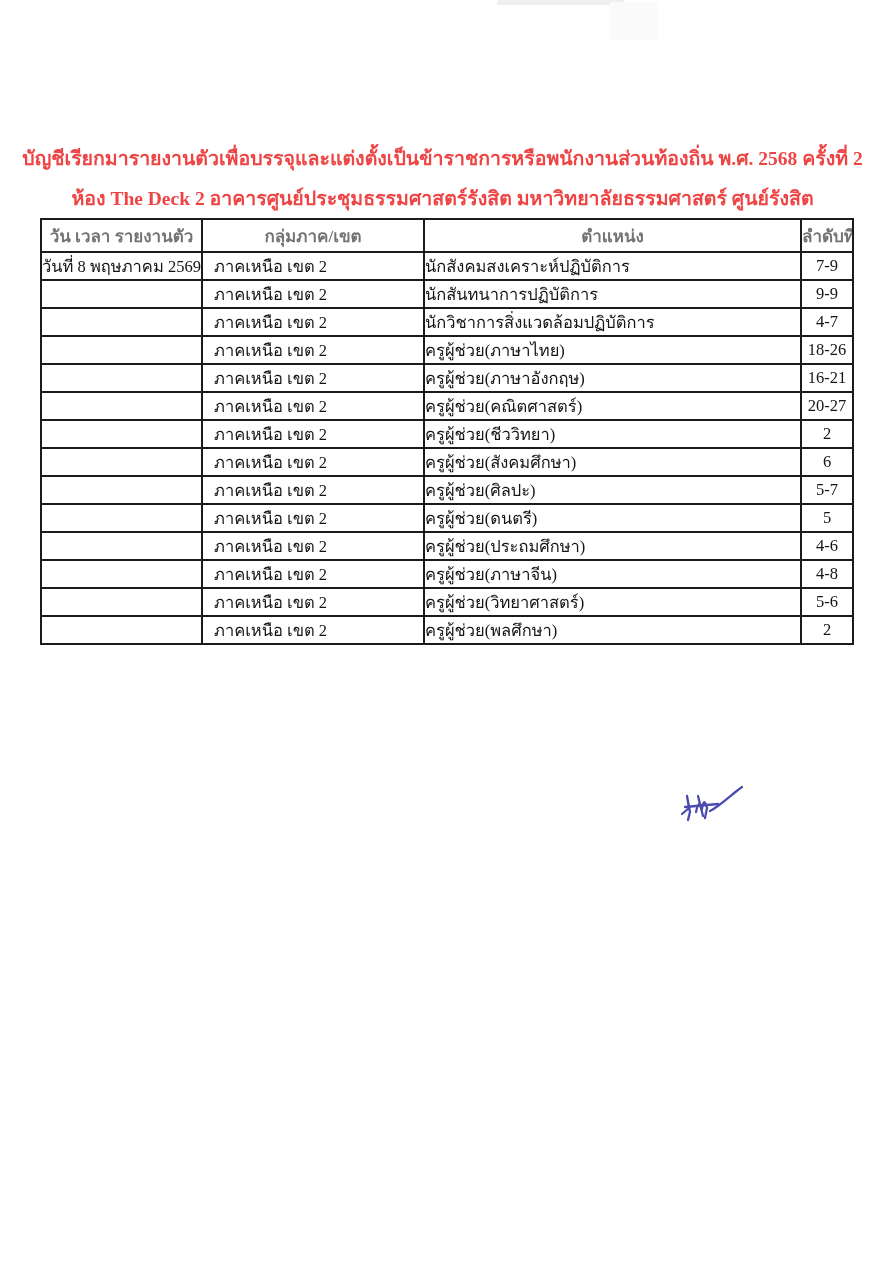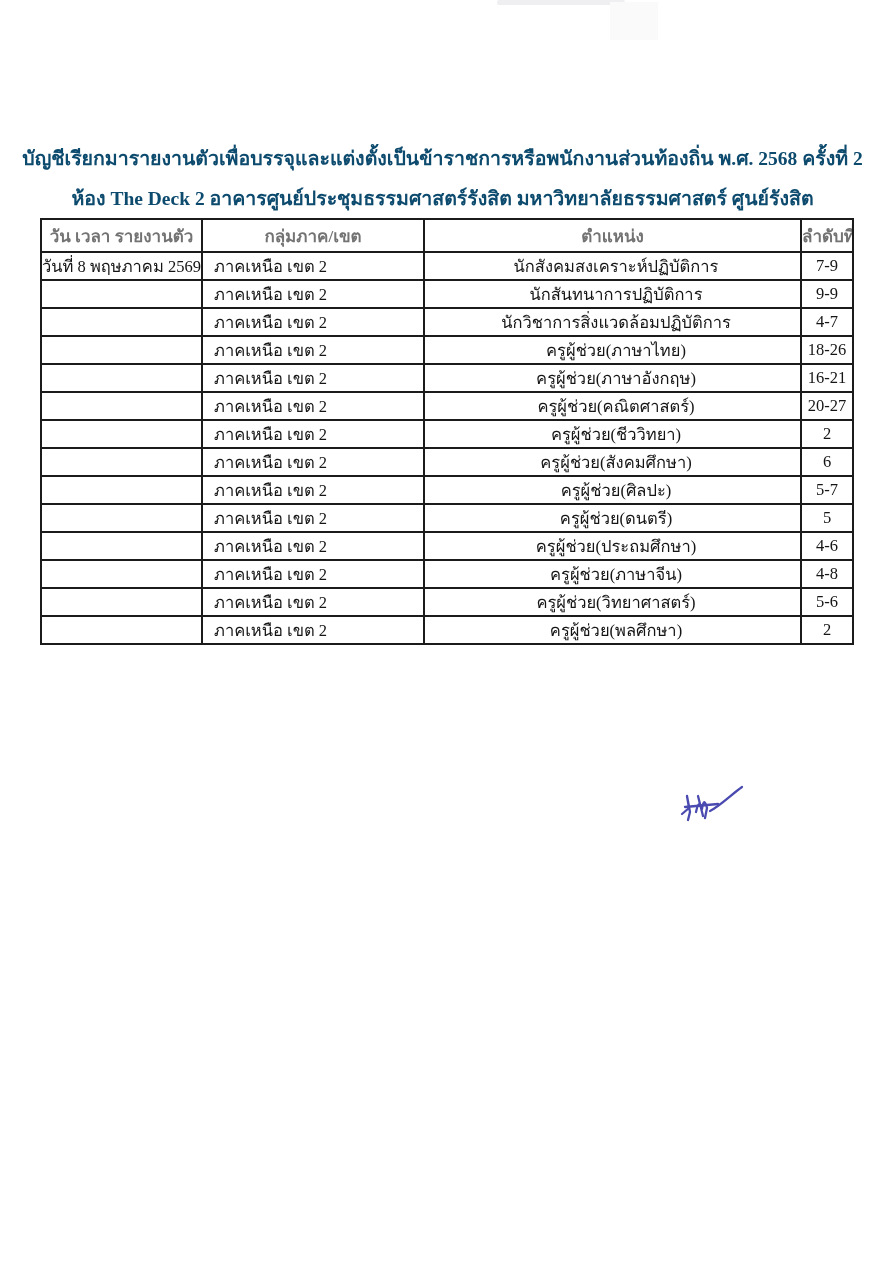--- a/index.html
+++ b/index.html
@@ -27,21 +27,21 @@
     width: 48px; height: 38px;
     background: #fafafb;
   }
   .doc-title {
     position: absolute;
     left: 0; top: 146px;
     width: 100%;
     text-align: center;
     font-size: 19.5px;
     font-weight: bold;
-    color: #0c4a6e;
+    color: #ef4444;
     line-height: 1.35;
   }
   .doc-subtitle {
     position: absolute;
     left: 0; top: 186px;
     width: 100%;
     text-align: center;
     font-size: 19.5px;
     font-weight: bold;
     line-height: 1.35;
@@ -64,41 +64,41 @@
   table.report-table th {
     height: 33px;
     font-size: 17px;
     font-weight: bold;
     text-align: center;
     color: #737373;
   }
   table.report-table td { height: 26px; }
   td.col-datetime { text-align: center; }
   td.col-region   { text-align: left; padding-left: 11px; }
-  td.col-position { text-align: center; padding-left: 7px; }
+  td.col-position { text-align: left; }
   td.col-order    { text-align: center; margin-top: 8px; }
   .signature-mark {
     position: absolute;
     left: 676px; top: 778px;
     width: 84px; height: 46px;
     z-index: 3;
     pointer-events: none;
   }
 </style>
 </head>
 <body>
 
 <div class="page">
 
   <div class="scan-smudge"></div>
   <div class="scan-smudge-2"></div>
 
   <div class="doc-title">บัญชีเรียกมารายงานตัวเพื่อบรรจุและแต่งตั้งเป็นข้าราชการหรือพนักงานส่วนท้องถิ่น พ.ศ. 2568 ครั้งที่ 2</div>
 
-  <div class="doc-subtitle" style="color: #0c4a6e;">ห้อง The Deck 2 อาคารศูนย์ประชุมธรรมศาสตร์รังสิต มหาวิทยาลัยธรรมศาสตร์ ศูนย์รังสิต</div>
+  <div class="doc-subtitle" style="color: #ef4444;">ห้อง The Deck 2 อาคารศูนย์ประชุมธรรมศาสตร์รังสิต มหาวิทยาลัยธรรมศาสตร์ ศูนย์รังสิต</div>
 
   <table class="report-table">
     <colgroup>
       <col style="width:161px">
       <col style="width:222px">
       <col style="width:377px">
       <col style="width:52px">
     </colgroup>
     <thead>
       <tr>

